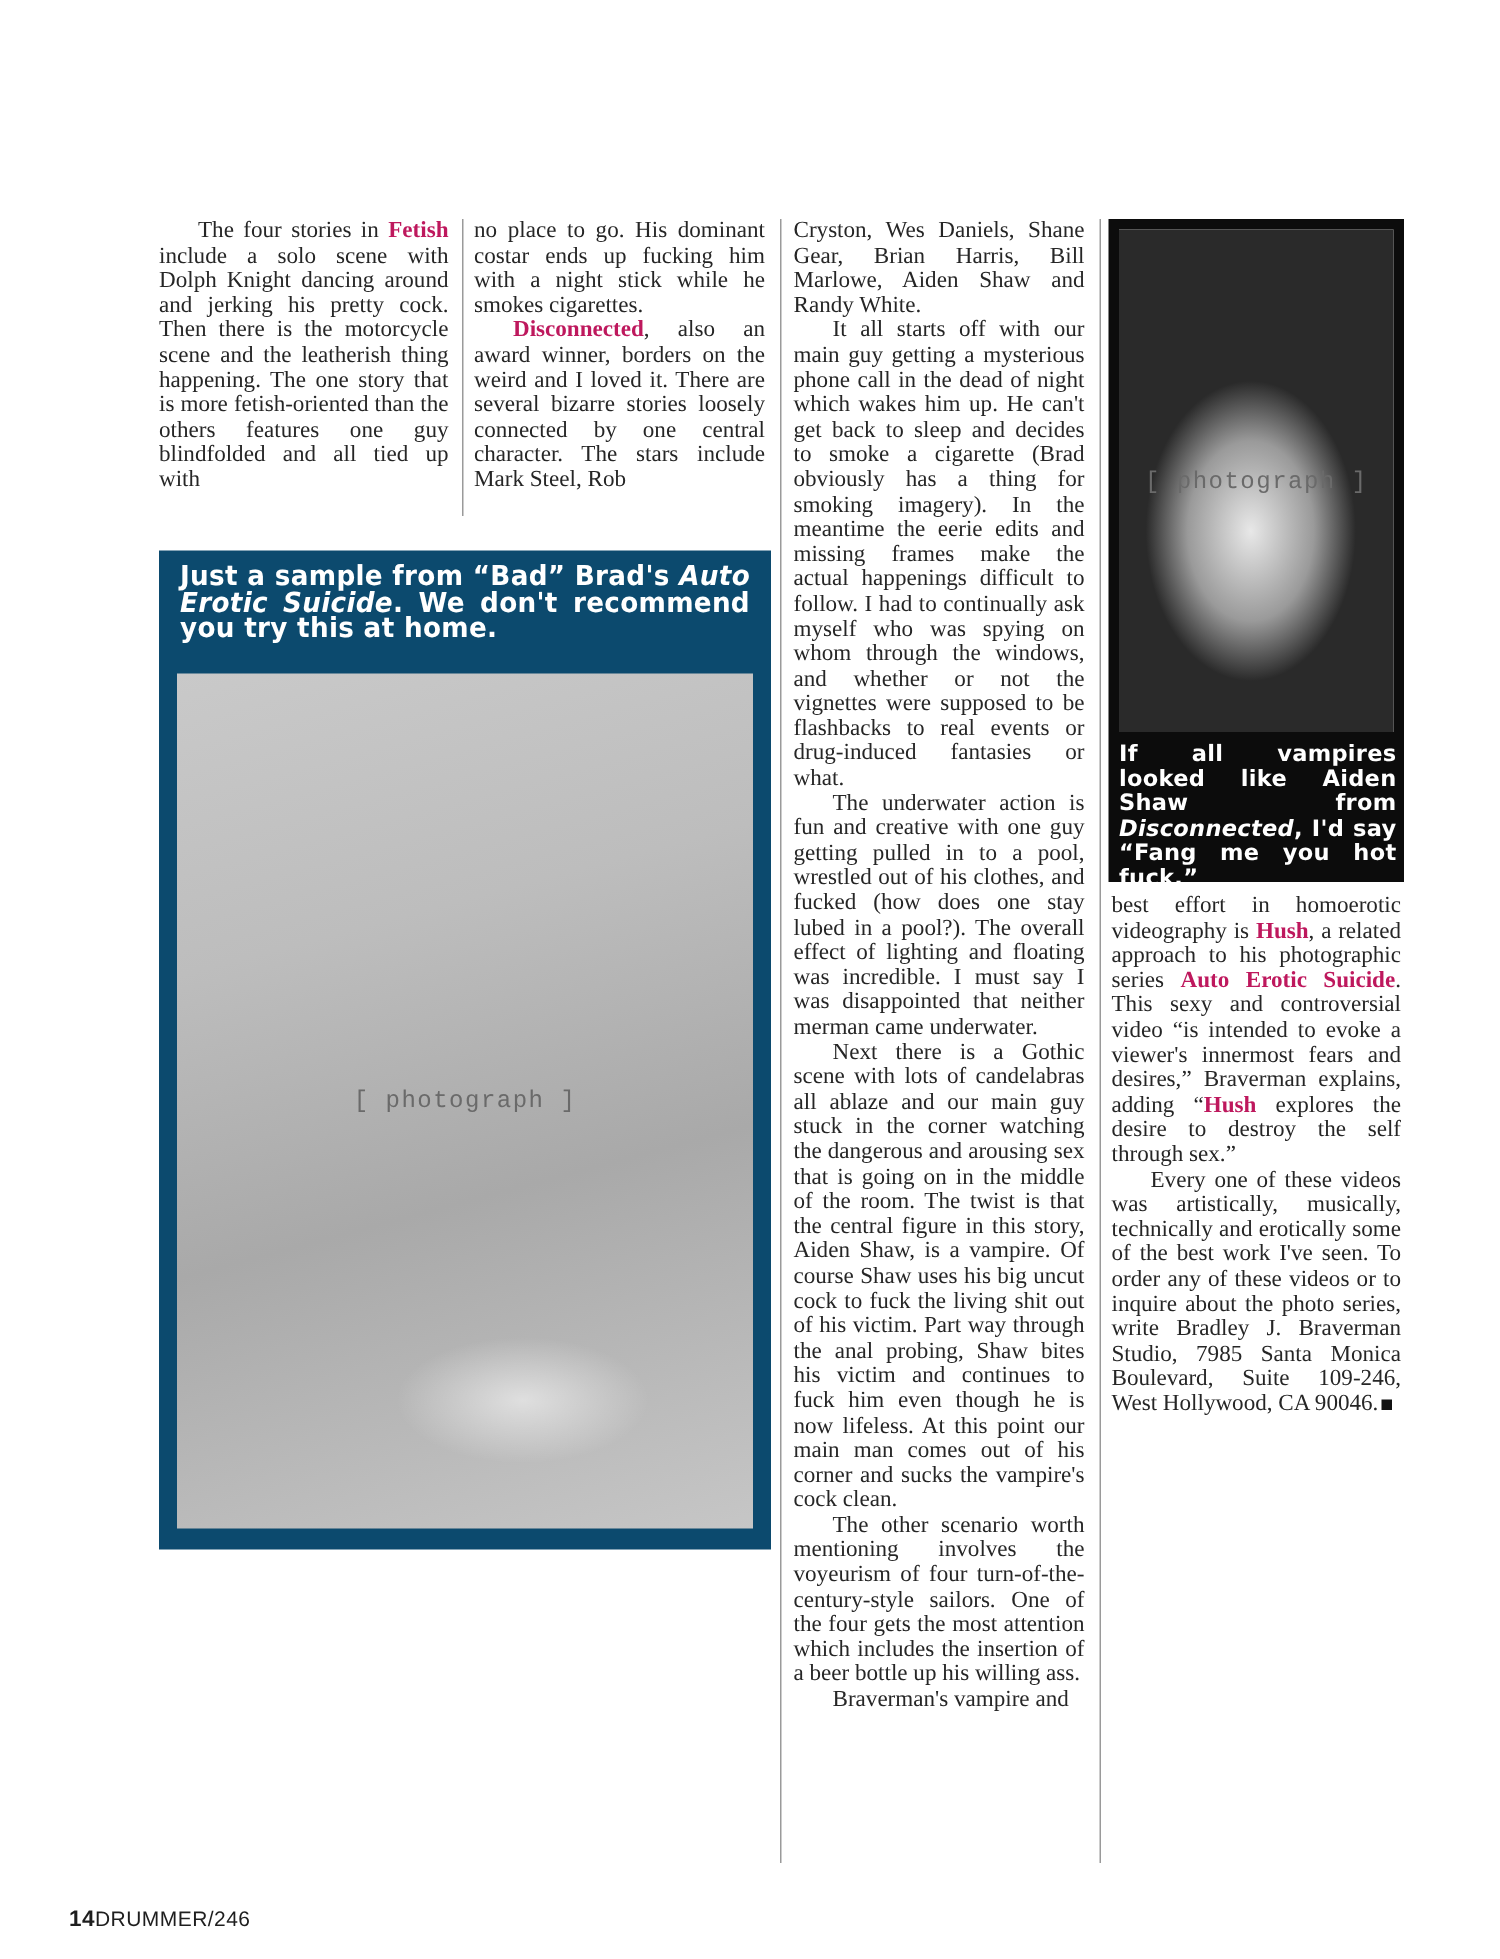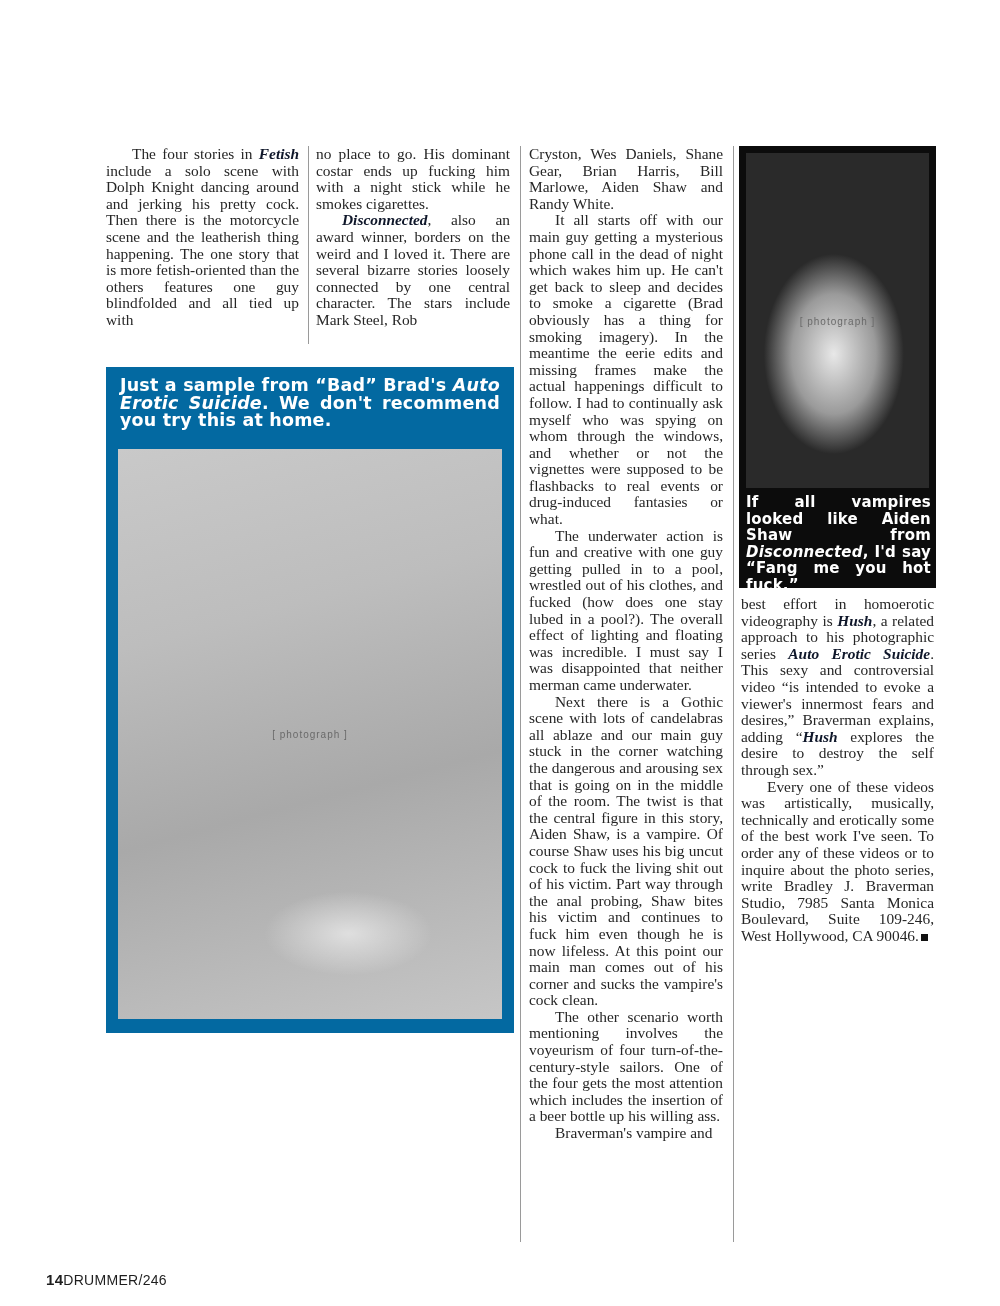--- a/index.html
+++ b/index.html
@@ -9,34 +9,34 @@
     .col {
       position: absolute;
       font-size: 15.4px;
       line-height: 16.6px;
       text-align: justify;
       hyphens: manual;
       color: #262626;
     }
     .col p { text-indent: 26px; }
     .col p.noindent { text-indent: 0; }
-    .col b.it, .col i.bi { font-weight: bold; font-style: italic; color: #0f172a; }
+    .col b.it, .col i.bi { font-weight: bold; color: #be185d; }
 
     .rule {
       position: absolute;
       width: 1px;
       background: #9a9a9a;
     }
 
     
     .photo1 {
       position: absolute;
       left: 106px; top: 367px;
       width: 408px; height: 666px;
-      background: #0369a1;
+      background: #0c4a6e;
       padding: 8px;
     }
     .caption-heavy {
       font-family: "DejaVu Sans", "Liberation Sans", sans-serif;
       font-weight: bold;
       color: #ffffff;
       letter-spacing: 0.2px;
     }
     .photo1 .caption-heavy {
       font-size: 17.5px;
@@ -52,22 +52,22 @@
       left: 12px; top: 82px; right: 12px; bottom: 14px;
       background:
         radial-gradient(ellipse 120px 60px at 60% 85%, rgba(255,255,255,0.55), transparent 70%),
         linear-gradient(165deg, #c9c9c9 0%, #bdbdbd 30%, #a9a9a9 60%, #c6c6c6 100%);
     }
     .image-label {
       position: absolute;
       left: 0; right: 0; top: 50%;
       transform: translateY(-50%);
       text-align: center;
-      font-family: Liberation Sans, sans-serif;
-      font-size: 10px;
+      font-family: Liberation Mono, monospace;
+      font-size: 16px;
       color: #6a6a6a;
       letter-spacing: 1px;
     }
 
     
     .photo2 {
       position: absolute;
       left: 739px; top: 146px;
       width: 197px; height: 442px;
       background: #0c0c0c;

